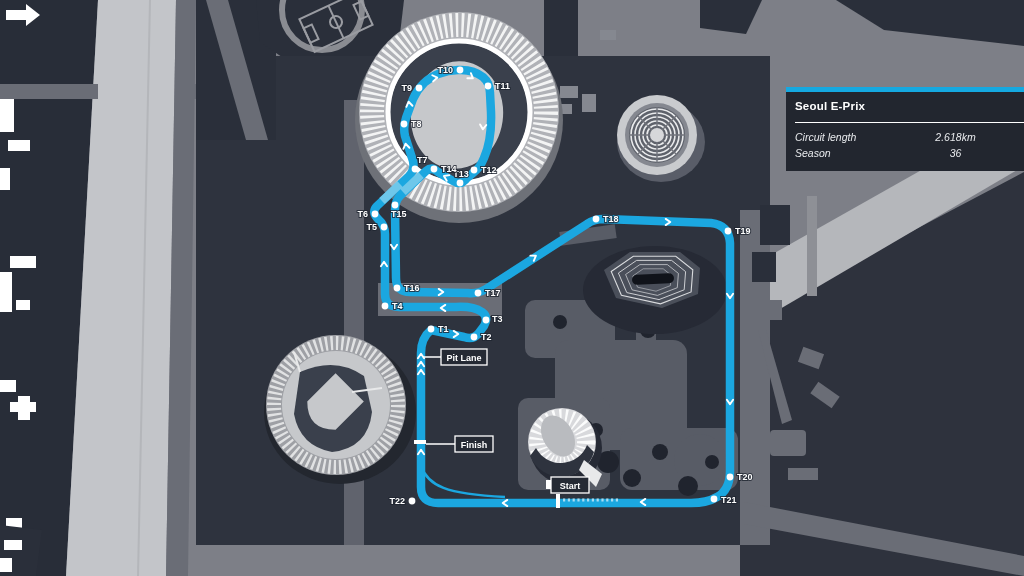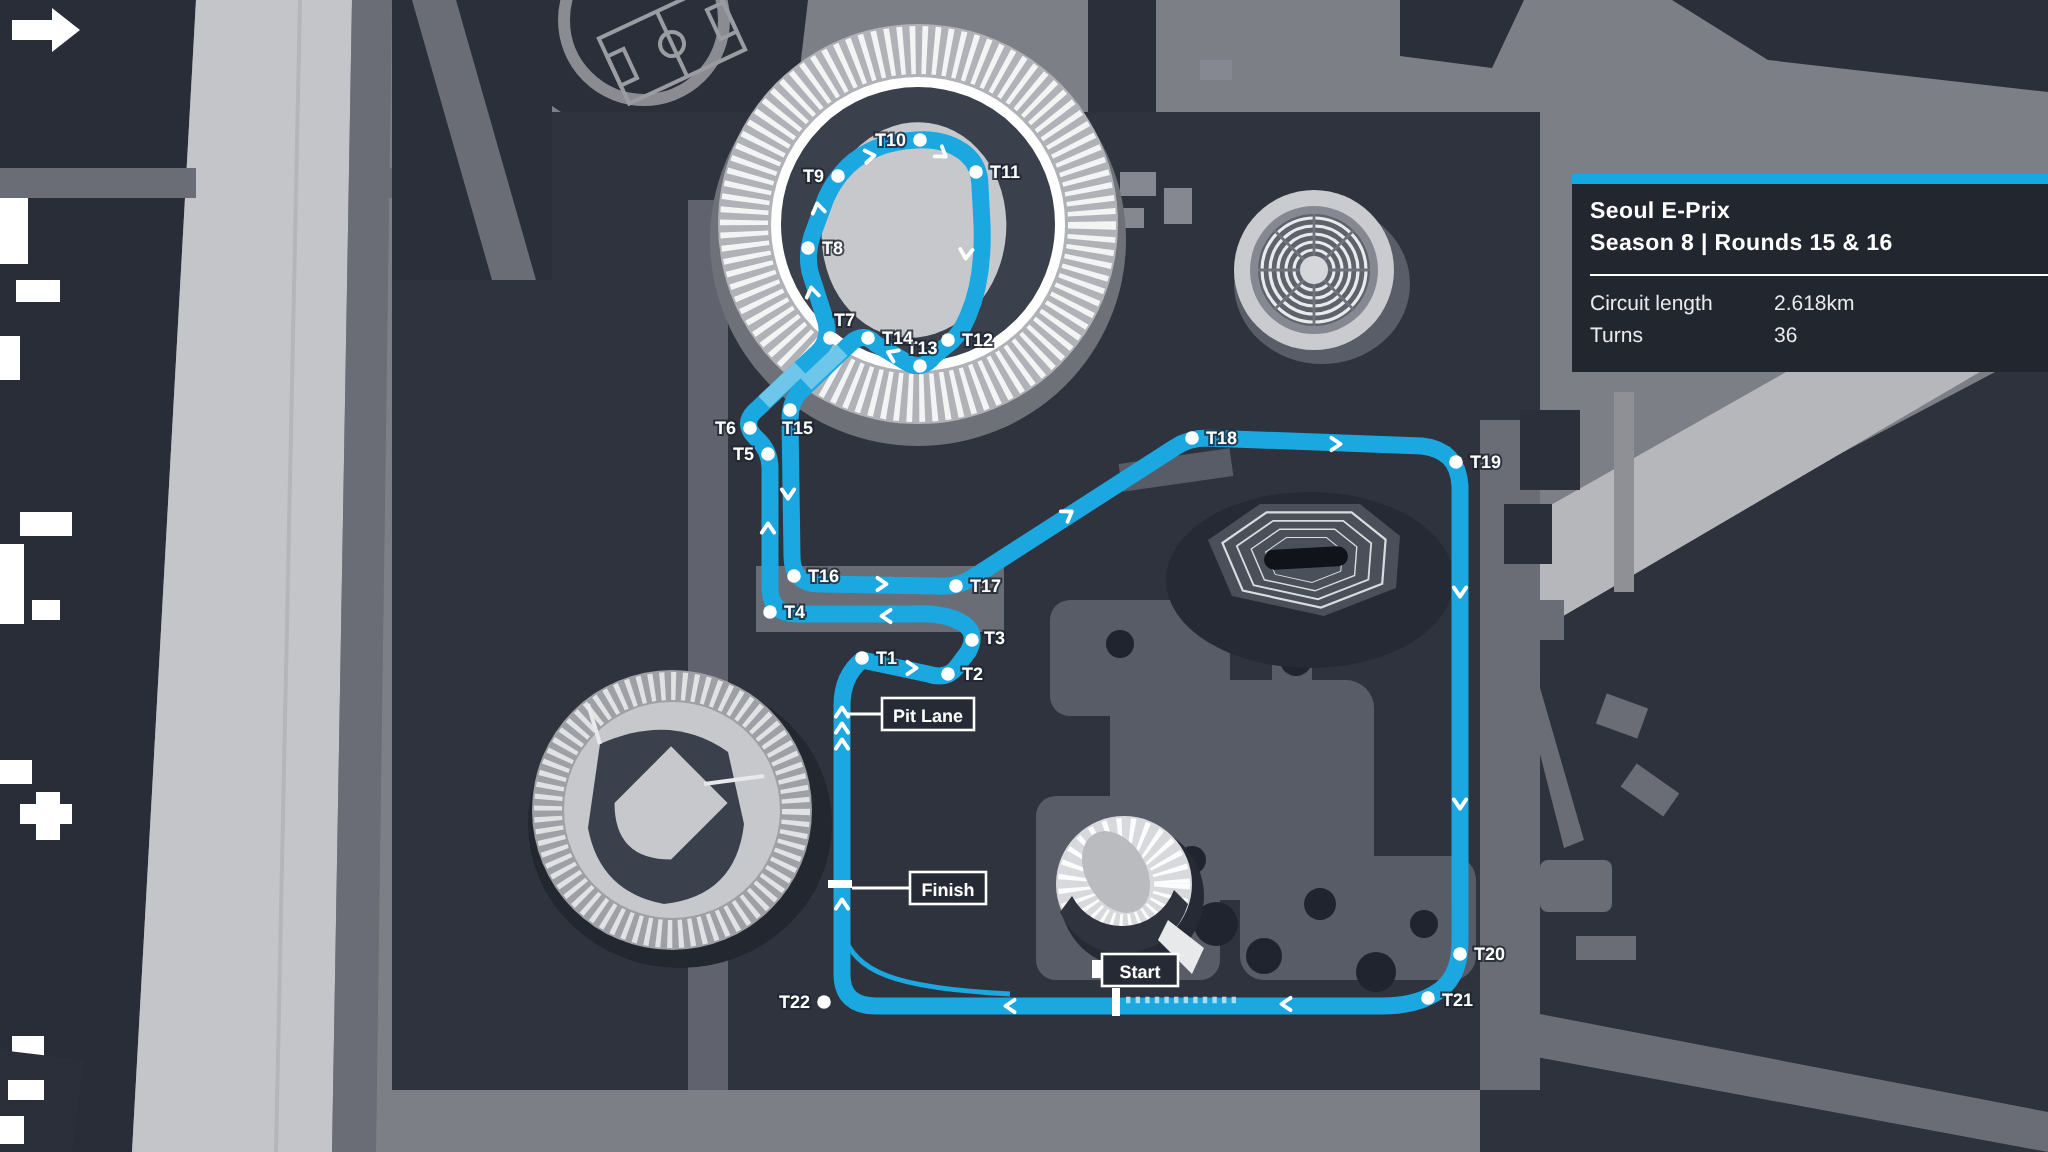--- a/index.html
+++ b/index.html
@@ -8,23 +8,23 @@
   #map{position:absolute;left:0;top:0;}
   .turn-label{font-family:"Liberation Sans",sans-serif;font-size:9px;font-weight:bold;
               fill:#ffffff;stroke:rgba(30,36,48,.8);stroke-width:2px;paint-order:stroke;}
   .box-label{font-family:"Liberation Sans",sans-serif;font-size:9px;font-weight:bold;fill:#ffffff;}
   
   .panel{position:absolute;left:786px;top:87px;width:247px;}
   .panel-bar{height:5px;}
   .panel-body{background:#22262f;color:#ffffff;padding:7px 9px 10px 9px;}
   .panel-title{font-size:11.5px;font-weight:bold;line-height:15.5px;letter-spacing:.2px;}
   .panel-divider{border:none;border-top:1px solid #ffffff;margin:7px 0 6px 0;}
-  .stat-row{display:flex;font-size:10.5px;line-height:16px;color:#e8eaed;}
+  .stat-row{display:flex;font-size:10.5px;line-height:16px;color:#e8eaed;font-style:italic;}
   .stat-label{width:92px;flex:0 0 92px;}
-  .stat-value{flex:1;}
+  .stat-value{flex:1;text-align:center;}
 </style>
 </head>
 <body>
 
 <div id="stage">
 
 <svg id="map" width="1024" height="576" viewBox="0 0 1024 576">
 
   <g>
     <rect x="0" y="0" width="1024" height="576" fill="#7d7f87"></rect>
@@ -299,26 +299,25 @@
     <rect x="546" y="480" width="6" height="9" fill="#ffffff"></rect>
     <rect x="551" y="477" width="38" height="16" fill="#252a34" stroke="#ffffff" stroke-width="1.3"></rect>
     <text x="570" y="489" text-anchor="middle" class="box-label">Start</text>
   </g>
 </svg>
 
 <div class="panel">
   <div class="panel-bar" style="background: rgb(21, 169, 225);"></div>
   <div class="panel-body">
     <div class="panel-title">Seoul E-Prix</div>
-    <div class="panel-title">Season 8  |  Rounds 15 &amp; 16</div>
     <hr class="panel-divider">
     <div class="stat-row">
       <span class="stat-label">Circuit length</span>
       <span class="stat-value">2.618km</span>
     </div>
     <div class="stat-row">
-      <span class="stat-label">Turns</span>
+      <span class="stat-label">Season</span>
       <span class="stat-value">36</span>
     </div>
   </div>
 </div>
 
 </div>
 
 </body></html>

